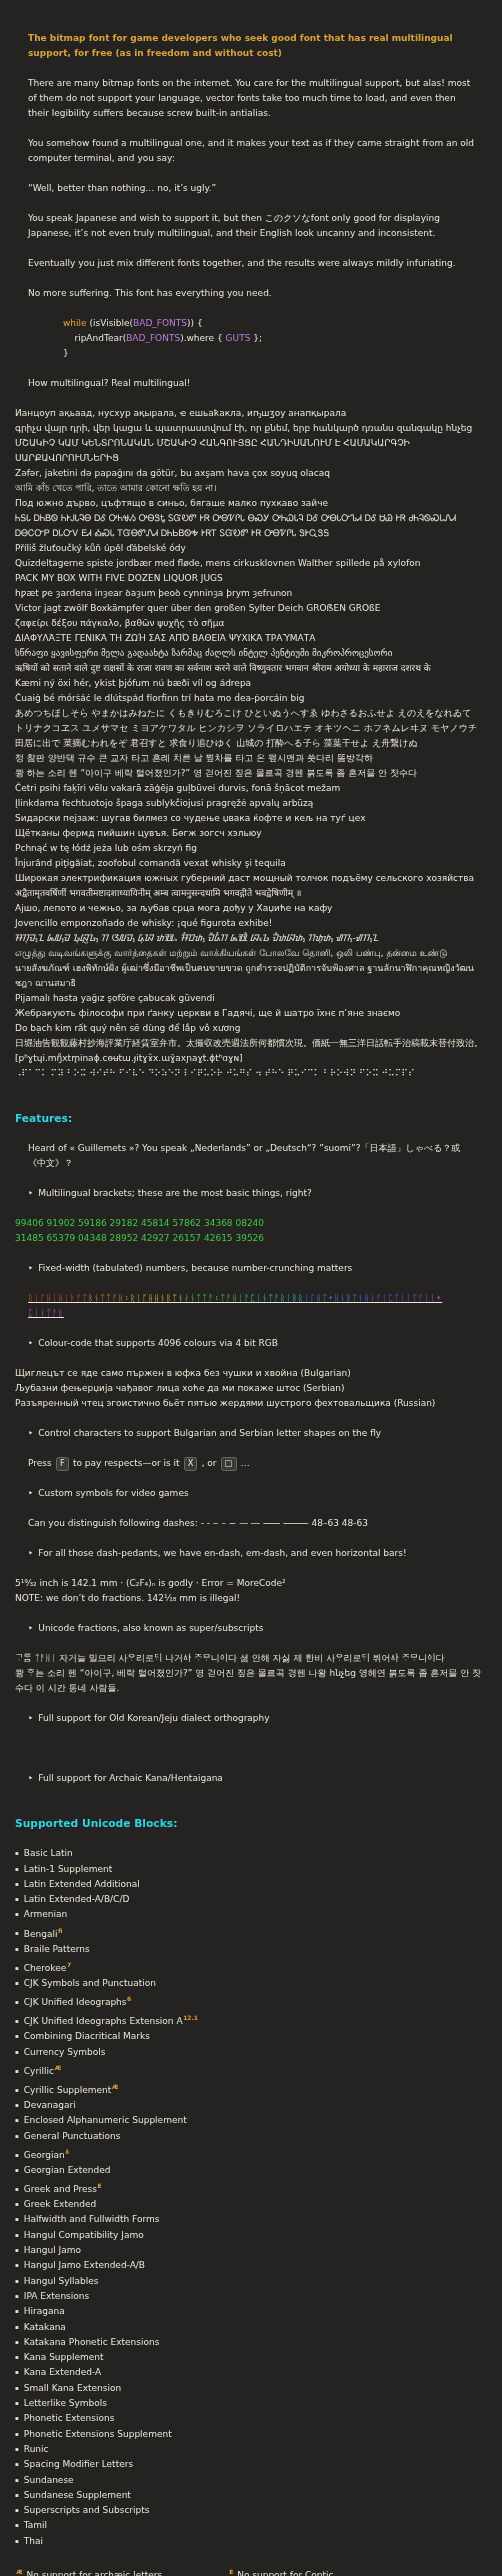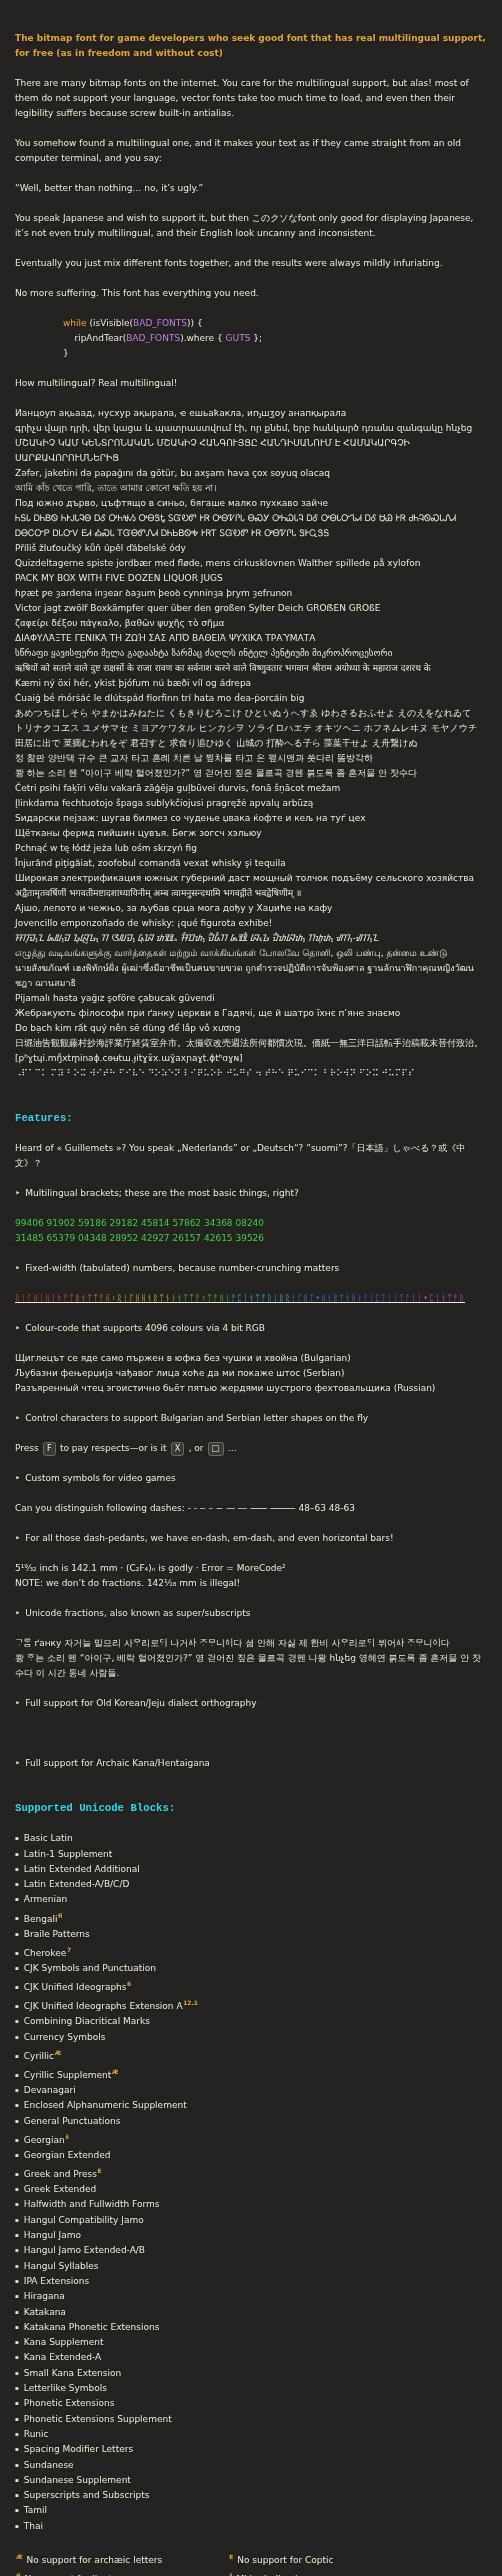--- a/index.html
+++ b/index.html
@@ -4,23 +4,23 @@
 <style>
   html,body{margin:0;padding:0;background:#1c1b1a;}
   .page{
     width:502px;min-height:2576px;box-sizing:border-box;
     background:#242321;color:#e9e7d6;
     padding:16.3px 15px 19px 15px;
     font-family:"DejaVu Sans",sans-serif;
     font-size:9px;line-height:15px;
     overflow:hidden;
   }
-  p{margin:15px 0;}
+  p{margin:15px 13px;}
   .gold{color:#d9a33c;font-weight:bold;}
-  .cyan{color:#2fd3e6;font-weight:bold;font-size:10.7px;margin:30px 0 15px 0;font-family:Liberation Mono, monospace;}
+  .cyan{color:#2fd3e6;font-weight:bold;font-size:10.7px;margin:30px 0 15px 0;}
   .green{color:#3ecb43;}
   .tight div{margin:0;}
   .group{margin:15px 0;}
   .bullet .tri{margin-right:5px;}
   .code{margin:15px 0;}
   .code-line{white-space:pre;margin-left:48px;}
   .tok-kw{color:#e8a43a;}
   .tok-vi{color:#c07ae0;}
   .tok-pl{color:#e9e7d6;}
   kbd{
@@ -131,21 +131,21 @@
   <p>Can you distinguish following dashes: - ‐ ‒ – − — ― ⸺ ⸻ 48–63 48-63</p>
   <p class="bullet"><span class="tri">‣</span><span>For all those dash-pedants, we have en-dash, em-dash, and even horizontal bars!</span></p>
 
   <div class="group tight">
     <div>5¹⁹⁄₃₂ inch is 142.1 mm · (C₂F₄)ₙ is godly · Error = MoreCode²</div>
     <div>NOTE: we don’t do fractions. 142¹⁄₁₈ mm is illegal!</div>
   </div>
   <p class="bullet"><span class="tri">‣</span><span>Unicode fractions, also known as super/subscripts</span></p>
 
   <div class="group tight">
-    <div>ᄀᆞᄅᆞᆷ ґанку 자거늘 밀므리 사ᄋᆞ리로ᄃᆡ 나거ᅀᅡ ᄌᆞᄆᆞ니ᅌᅵ다 셤 안해 자싫 제 한비 사ᄋᆞ리로ᄃᆡ 뷔어ᅀᅡ ᄌᆞᄆᆞ니ᅌᅵ다</div>
+    <div>ᄀᆞᄅᆞᆷ ᛏᚨᚺᛁ 자거늘 밀므리 사ᄋᆞ리로ᄃᆡ 나거ᅀᅡ ᄌᆞᄆᆞ니ᅌᅵ다 셤 안해 자싫 제 한비 사ᄋᆞ리로ᄃᆡ 뷔어ᅀᅡ ᄌᆞᄆᆞ니ᅌᅵ다</div>
     <div>쾅 ᄒᆞ는 소리 헨 “아이구, 베락 털어졌인가?” 영 걷어진 짚은 몰르곡 경헨 나왕 հնչեց 영헤연 붉도록 좀 혼저믈 안 잣수다 이 시간 동네 사람들.</div>
   </div>
   <p class="bullet"><span class="tri">‣</span><span>Full support for Old Korean/Jeju dialect orthography</span></p>
 
   <p>𛀂𛀇𛀎𛀔𛀙𛀢𛀦𛀫𛀯𛀵𛀺𛁀𛁅𛁋𛁐𛁗𛁝𛁢𛁩𛁮𛁴𛁹𛂀𛂆𛂌𛂑𛂖𛂜𛂡𛂦𛂬𛂱𛂶𛂻𛃁𛃇𛃌𛃑𛃗𛃝𛃢𛃧𛃭𛃳𛃸</p>
   <p class="bullet"><span class="tri">‣</span><span>Full support for Archaic Kana/Hentaigana</span></p>
 
   <h2 class="cyan">Supported Unicode Blocks:</h2>
 
   <div class="group tight" id="blocks-list">

